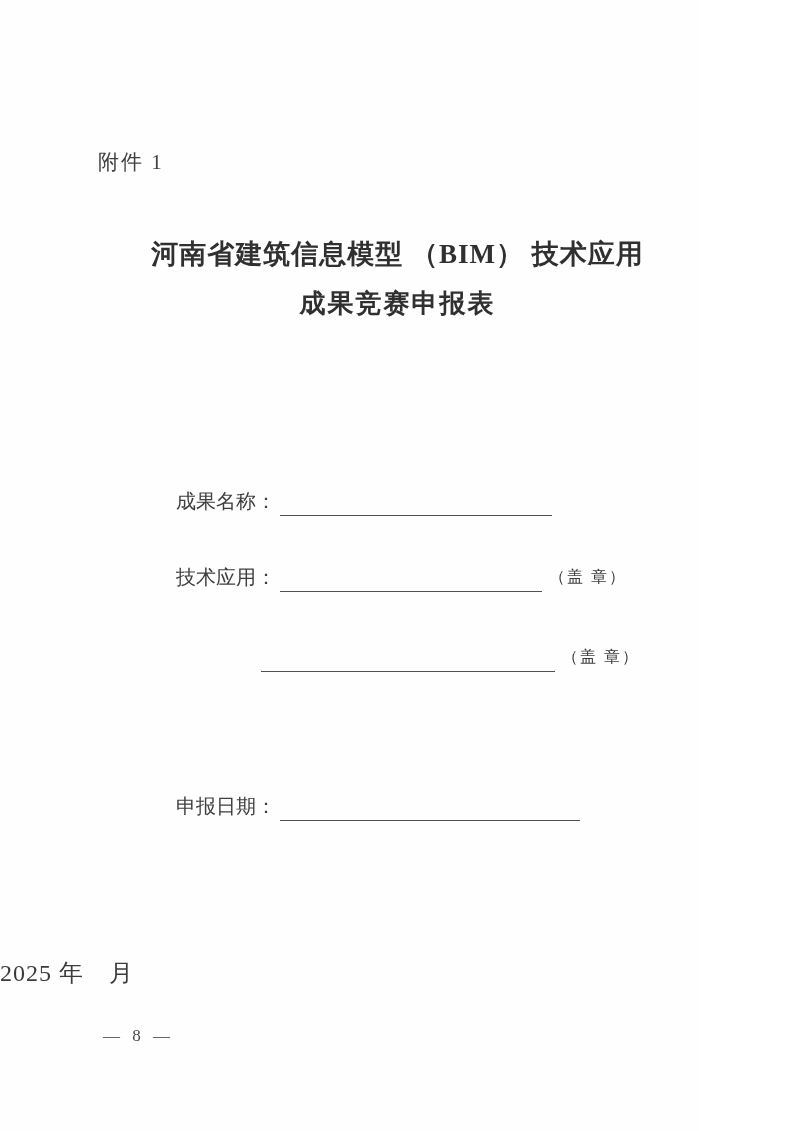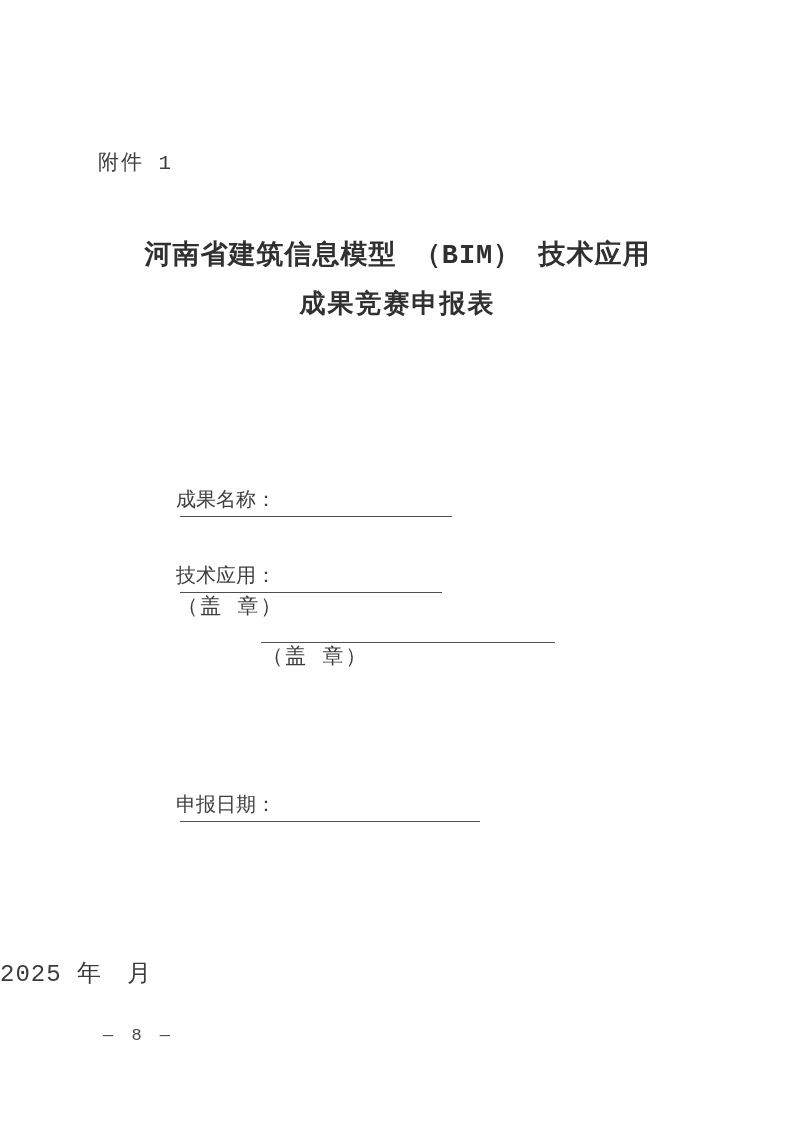--- a/index.html
+++ b/index.html
@@ -1,21 +1,21 @@
 <!DOCTYPE html>
 <html><head>
 <meta charset="utf-8">
 <style>
   html, body { margin: 0; padding: 0; background: #ffffff; }
   .page {
     position: relative;
     width: 699px;
     height: 1131px;
     background: #fefefe;
-    font-family: Liberation Mono, monospace;
+    font-family: Liberation Serif, serif;
     color: #3a3a3a;
     overflow: hidden;
   }
 
   .attachment {
     position: absolute;
     left: 98px;
     top: 148px;
     font-size: 21px;
     letter-spacing: 2px;
@@ -31,24 +31,23 @@
     font-weight: bold;
     color: #303030;
     padding-left: 48px;
   }
   .title-line1 { font-size: 27px; letter-spacing: 1px; }
   .title-line2 { font-size: 26px; margin-top: 14px; letter-spacing: 2px; }
 
   .field-row {
     position: absolute;
     display: flex;
-    align-items: flex-start;
+    align-items: flex-end;
     height: 30px;
     white-space: pre;
-    flex-direction: column;
   }
   .row1 { left: 176px; top: 486px; }
   .row2 { left: 176px; top: 562px; }
   .row3 { left: 261px; top: 642px; }
   .row4 { left: 176px; top: 791px; }
 
   .field-label {
     font-size: 20px;
     line-height: 30px;
     color: #3d3d3d;
@@ -58,23 +57,23 @@
     border-bottom: 1px solid #505050;
     height: 28px;
     margin-left: 4px;
   }
   .u1 { width: 272px; }
   .u2 { width: 262px; }
   .u3 { width: 294px; margin-left: 0; }
   .u4 { width: 300px; }
 
   .stamp {
-    font-size: 21px;
+    font-size: 16px;
     line-height: 30px;
-    margin-left: 1px;
+    margin-left: 7px;
     color: #3d3d3d;
     letter-spacing: 2px;
   }
 
   .date-line {
     position: absolute;
     top: 957px;
     left: 0;
     width: 100%;
     text-align: left;

